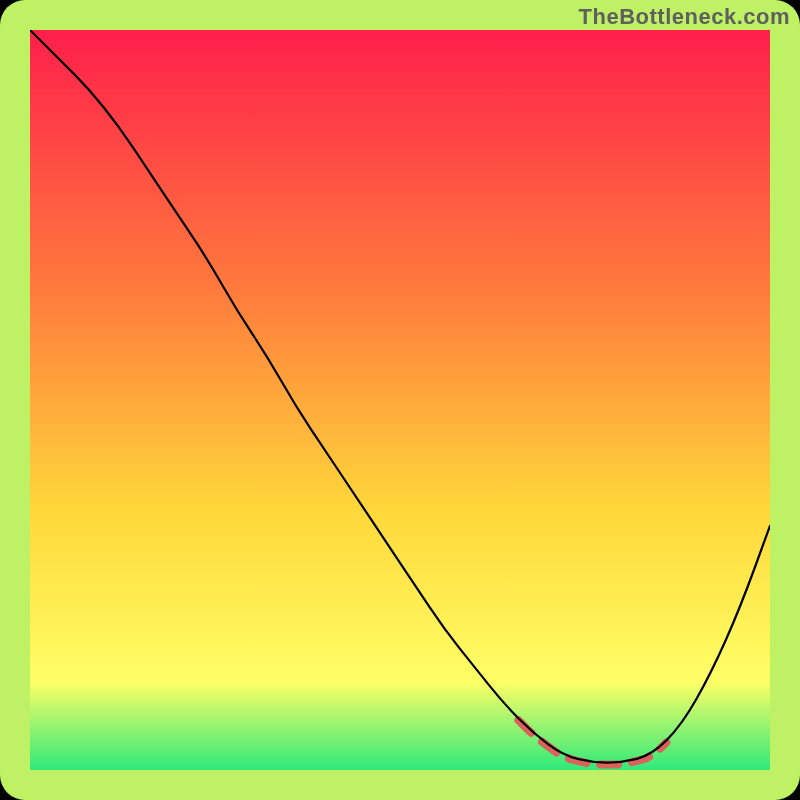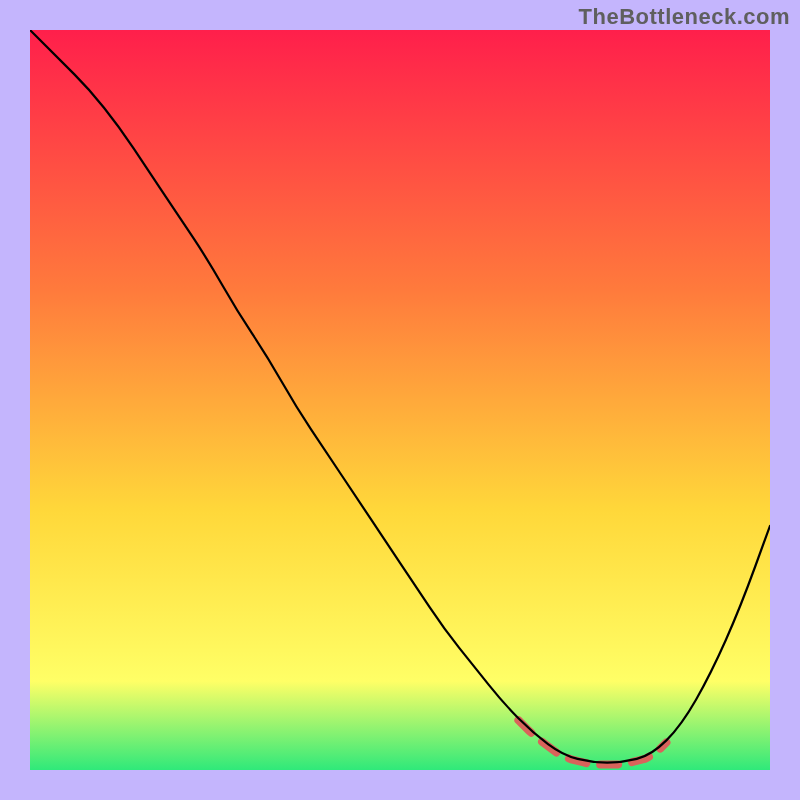--- a/index.html
+++ b/index.html
@@ -8,21 +8,22 @@
     width: 800px;
     height: 800px;
     background: #000;
     overflow: hidden;
     font-family: Arial, Helvetica, sans-serif;
   }
   .frame {
     position: relative;
     width: 800px;
     height: 800px;
-    background: #c4b5fd;
+    background: #bef264;
+    border-radius: 25px;
   }
   .watermark {
     position: absolute;
     top: 4px;
     right: 10px;
     color: #5f5f5f;
     font-size: 22px;
     font-weight: bold;
     letter-spacing: 0.5px;
     z-index: 10;

